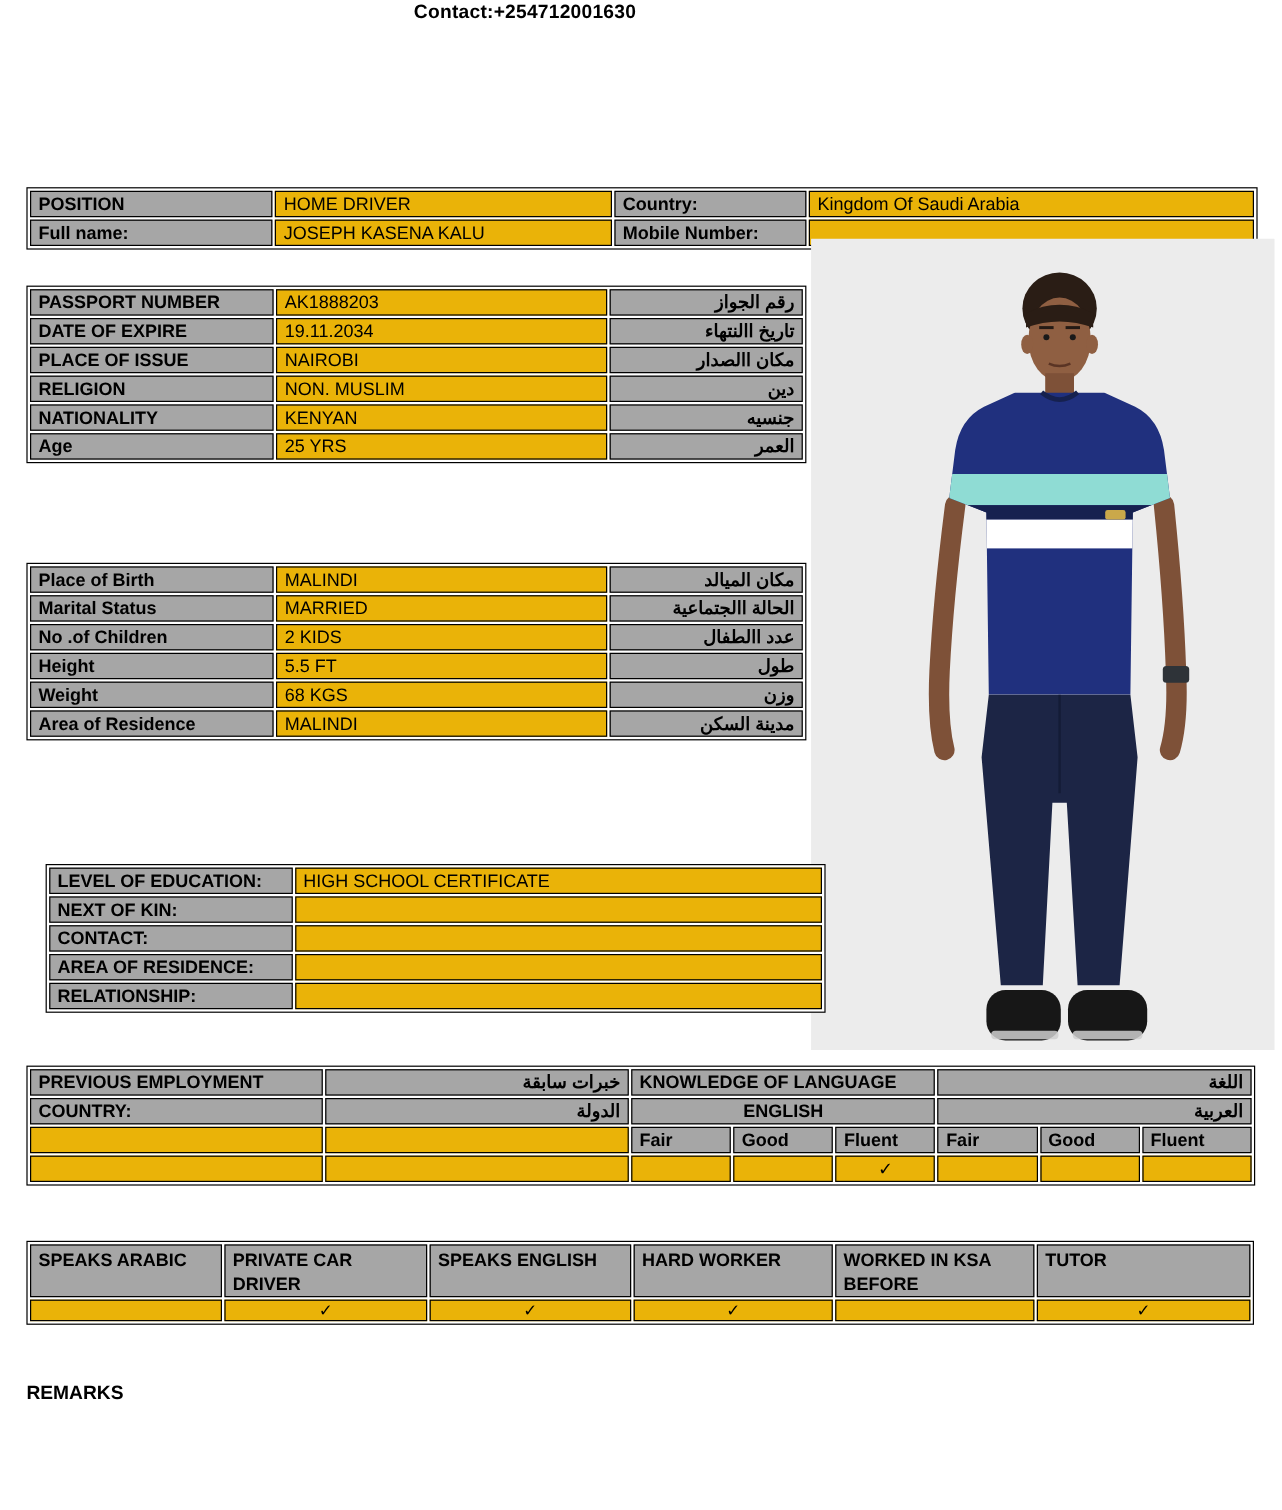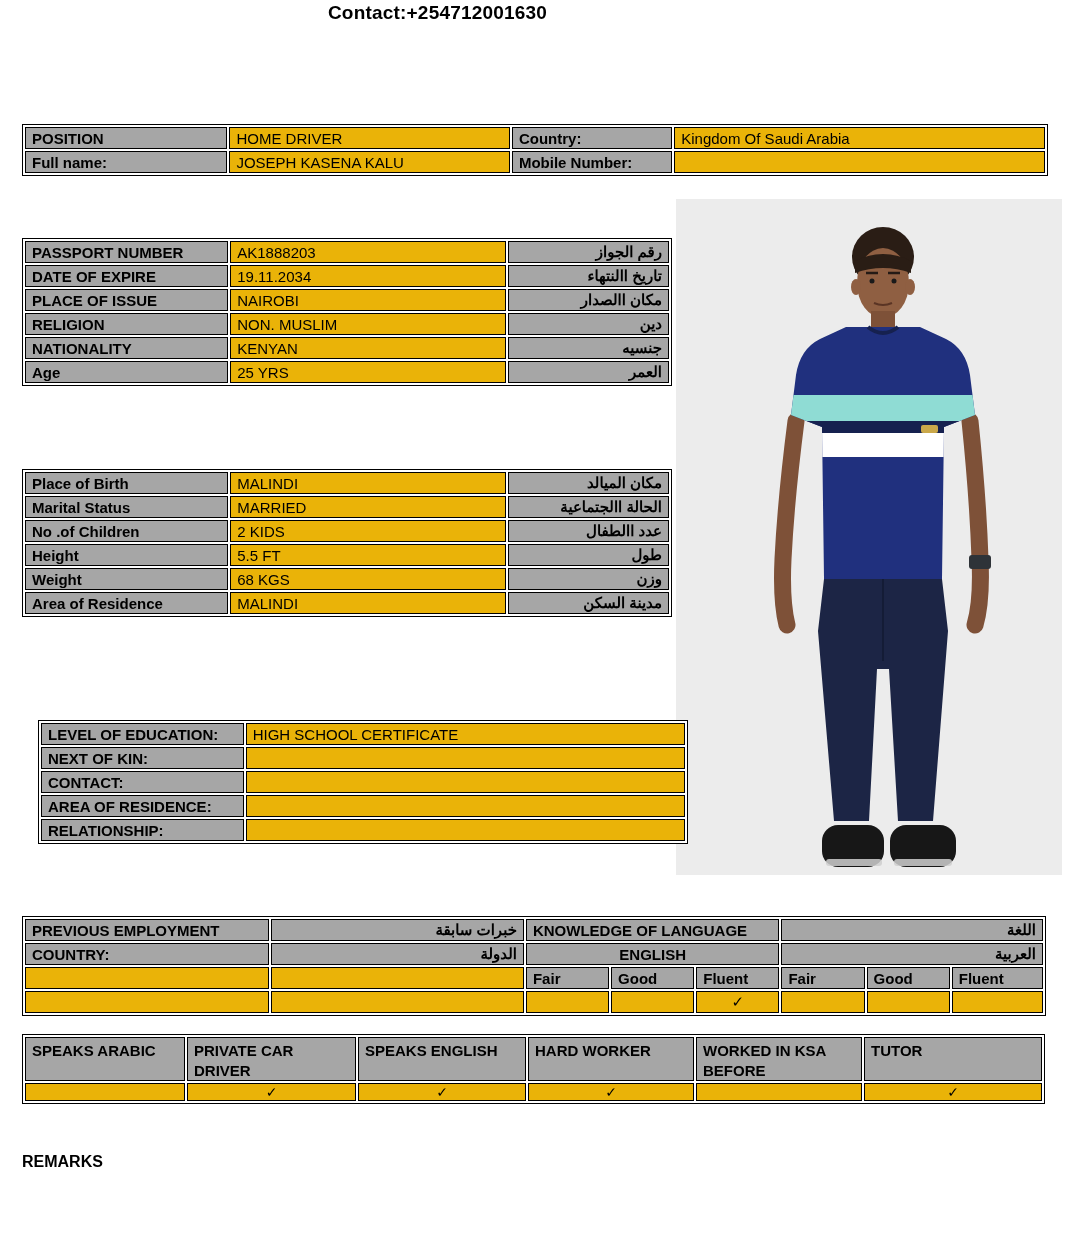--- a/index.html
+++ b/index.html
@@ -2,21 +2,21 @@
 <html><head>
 <meta charset="utf-8">
 <style>
   html,body { margin:0; padding:0; background:#ffffff; }
   .page {
     position:relative; width:1068px; height:1258px; background:#ffffff;
     font-family:"Liberation Sans", sans-serif; color:#000; overflow:hidden;
   }
   .contact {
     position:absolute; top:2px; left:0; width:875px; text-align:center;
-    font-size:19px; font-weight:600; letter-spacing:0.2px;
+    font-size:16px; font-weight:600; letter-spacing:0.2px;
   }
   table.doc {
     position:absolute; border-collapse:separate; border-spacing:2.4px;
     table-layout:fixed; border:1px solid #000; background:#fff;
   }
   table.doc td {
     box-sizing:border-box; border:1.6px solid #000; padding:0 6px;
     font-size:15px; height:22px; vertical-align:middle; overflow:hidden;
     white-space:nowrap;
   }
@@ -31,21 +31,21 @@
   .remarks { position:absolute; left:22px; top:1153px; font-size:16px; font-weight:bold; }
   .photo { position:absolute; left:676px; top:199px; width:386px; height:676px; background:#ececec; }
 </style>
 </head>
 <body>
 
 <div class="page">
 
   <div class="contact">Contact:+254712001630</div>
 
-  <table class="doc" style="left:22px; top:124px; width:1026px;">
+  <table class="doc" style="left:22px; top:156px; width:1026px;">
     <colgroup>
         <col style="width:202px">
         <col style="width:280px">
         <col style="width:160px">
         <col style="width:370px">
       </colgroup>
     <tbody>
         <tr>
       <td class="hdr">POSITION</td>
       <td class="val">HOME DRIVER</td>
@@ -200,21 +200,21 @@
       <td class="hdr">AREA OF RESIDENCE:</td>
       <td class="val"></td>
     </tr>
     <tr>
       <td class="hdr">RELATIONSHIP:</td>
       <td class="val"></td>
     </tr>
   </tbody>
     </table>
 
-  <table class="doc emp" style="left:22px; top:916px; width:1024px;">
+  <table class="doc emp" style="left:22px; top:888px; width:1024px;">
     <colgroup>
       <col style="width:244px">
         <col style="width:252px">
       <col style="width:83px">
         <col style="width:83px">
         <col style="width:83px">
       <col style="width:83px">
         <col style="width:83px">
         <col style="width:91px">
     </colgroup>

